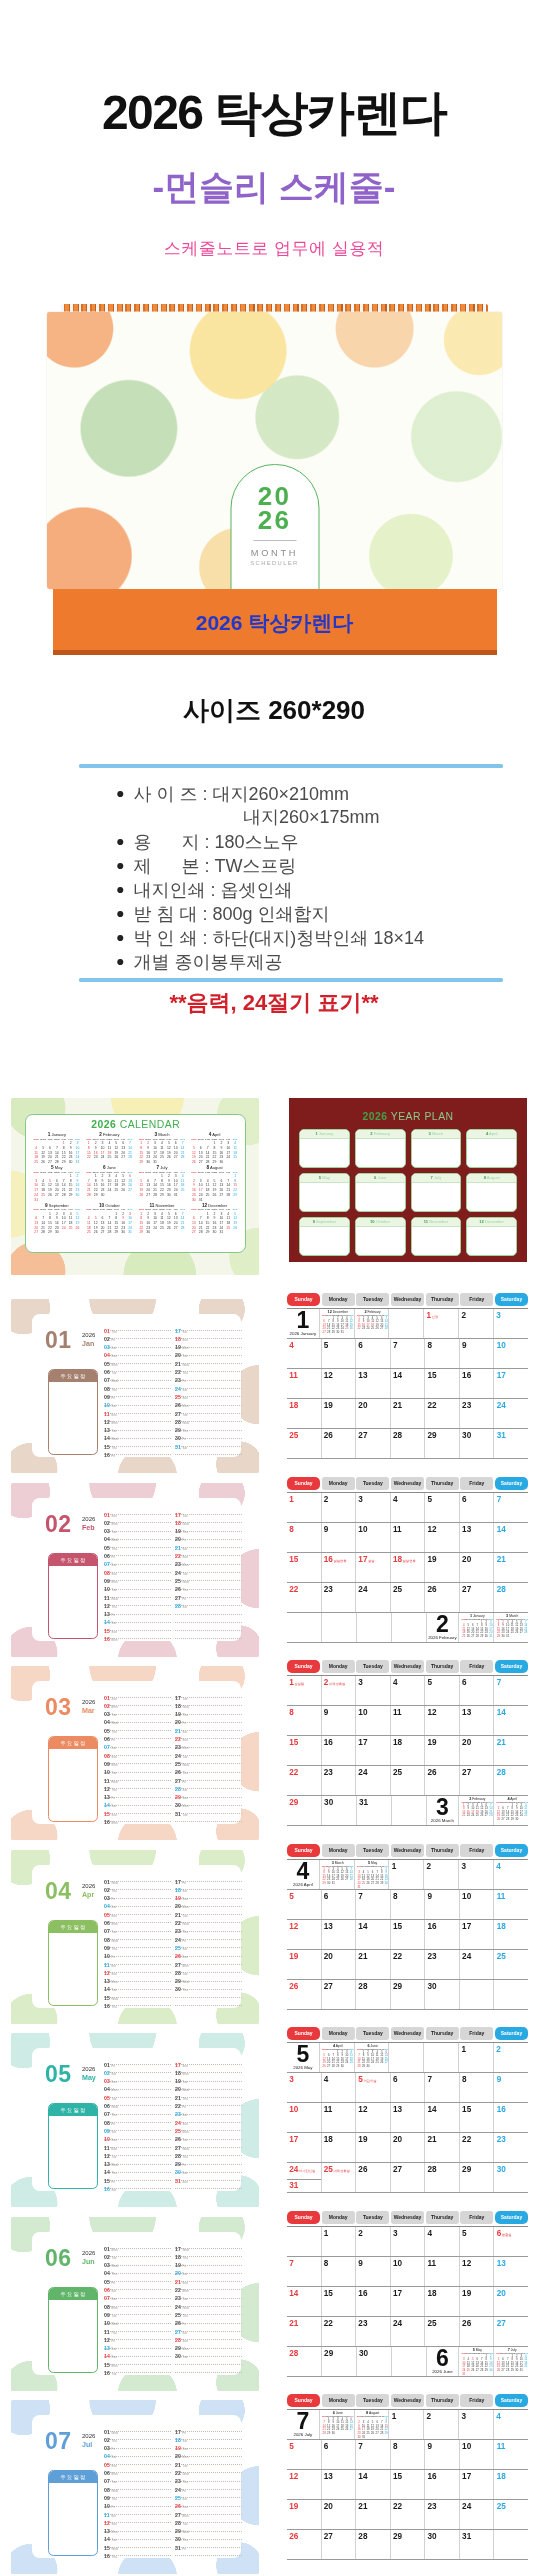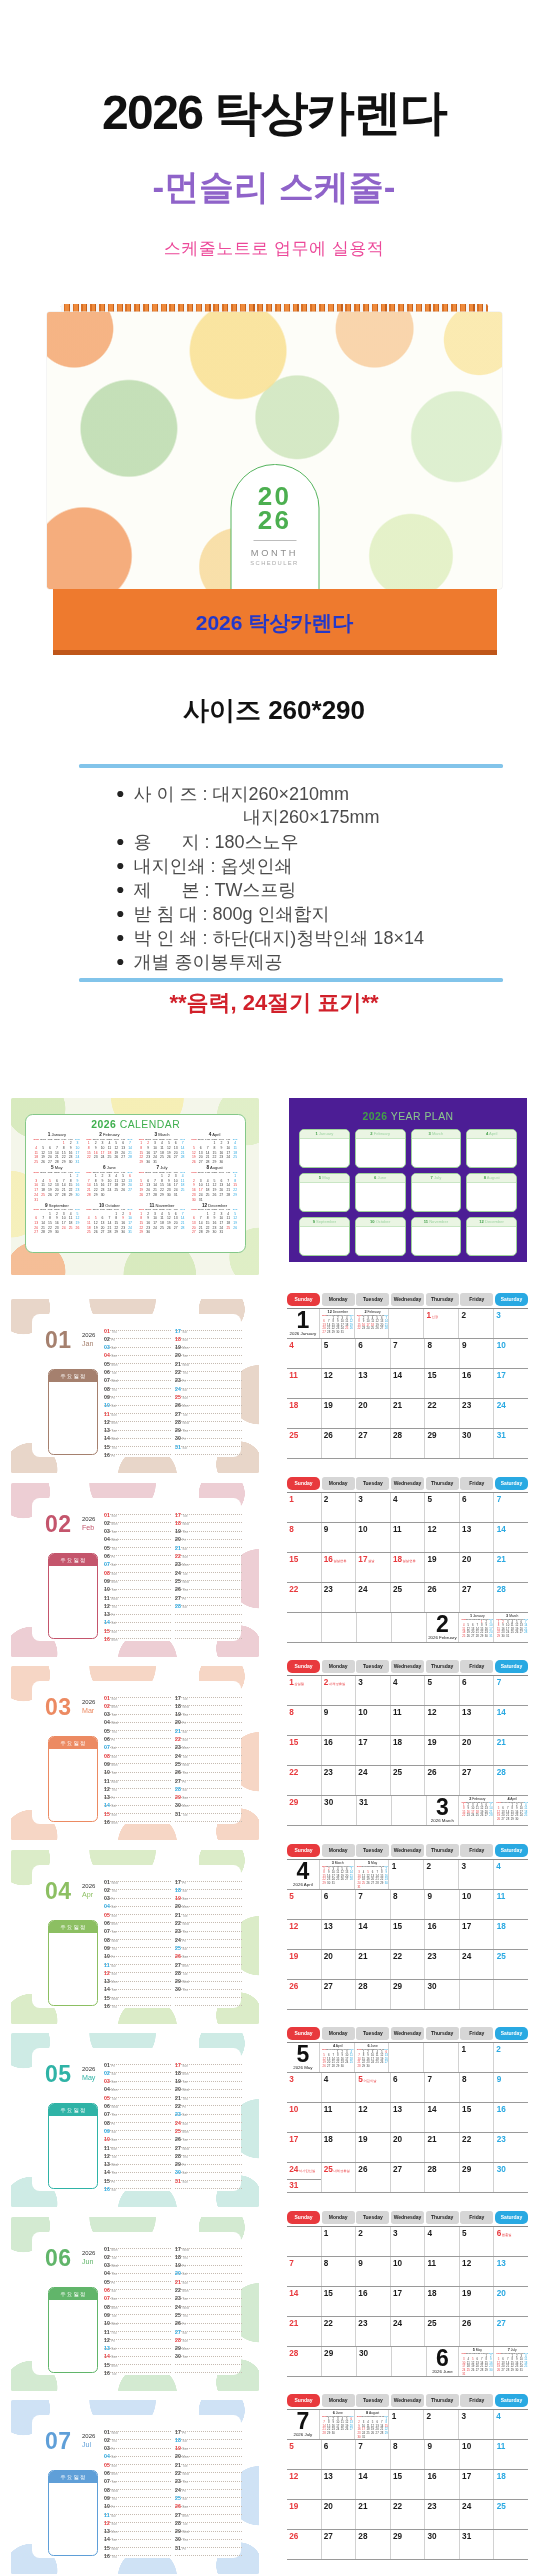--- a/index.html
+++ b/index.html
@@ -58,21 +58,21 @@
       radial-gradient(circle 55px at 0% 60%,rgba(246,238,176,.8) 60%,transparent 61%),
       radial-gradient(circle 49px at 10% 98%,rgba(245,176,130,.8) 60%,transparent 61%),
       radial-gradient(circle 60px at 60% 100%,rgba(213,233,186,.9) 60%,transparent 61%),
       radial-gradient(circle 49px at 100% 90%,rgba(222,238,196,.95) 60%,transparent 61%);
     background-color:#f4f6ea}
   .yr-panel{position:absolute;left:14.2px;top:16.4px;width:219px;height:137px;background:#fff;
     border:0.8px solid #84c888;border-radius:7.7px;overflow:hidden}
   .yr-title{text-align:center;font-size:10.4px;color:#3faf4e;margin-top:3.8px;letter-spacing:0.5px}
   .yr-title b{font-weight:800}
   .yr-minis{display:grid;grid-template-columns:repeat(4,1fr);gap:0.5px 4.4px;padding:2.2px 6.6px 0}
-  .yp-page{left:289px;top:1098px;width:238px;height:164px;background:#4c1d95}
+  .yp-page{left:289px;top:1098px;width:238px;height:164px;background:#7f1d1d}
   .yp-title{text-align:center;font-size:10.4px;letter-spacing:0.5px;padding-top:13px;color:#8bc98b}
   .yp-title b{color:#43a047;font-weight:800}
   .yp-grid{display:grid;grid-template-columns:repeat(4,1fr);gap:5px;padding:7.1px 10px 0}
   .yp-box{height:37px;border:0.5px solid #9ed29a;border-radius:5px;background:#fff;overflow:hidden}
   .yp-head{height:8.2px;background:#eaf5e3;border-bottom:0.5px solid #c9e6c4;font-size:4.1px;
     text-align:center;line-height:8.2px;color:#9fd4a3}
   .yp-head b{color:#3f9e46}
 
   
   .mini{color:#3a3a3a}
@@ -95,21 +95,21 @@
       radial-gradient(circle 44px at 5% 5%,var(--bgc) 60%,transparent 61%),
       radial-gradient(circle 55px at 45% 0%,var(--bgc) 60%,transparent 61%),
       radial-gradient(circle 38px at 85% 6%,var(--bgc) 60%,transparent 61%),
       radial-gradient(circle 49px at 100% 55%,var(--bgc) 60%,transparent 61%),
       radial-gradient(circle 44px at 8% 98%,var(--bgc) 60%,transparent 61%),
       radial-gradient(circle 49px at 55% 102%,var(--bgc) 60%,transparent 61%),
       radial-gradient(circle 38px at 92% 95%,var(--bgc) 60%,transparent 61%)}
   .sch-panel{position:absolute;left:21px;top:15.3px;width:209px;height:143px;background:#fff;border-radius:7.7px}
   .big-num{position:absolute;left:13px;top:13px;font-size:23px;font-weight:800;color:var(--th);letter-spacing:0.5px}
   .sch-year{position:absolute;left:50px;top:18.6px;font-size:6px;color:#333}
-  .sch-abbr{position:absolute;left:50px;top:26px;font-size:7.1px;font-weight:normal;color:var(--th)}
+  .sch-abbr{position:absolute;left:50px;top:26px;font-size:7.1px;font-weight:bold;color:var(--th)}
   .schbox{position:absolute;left:16.4px;top:55px;width:48px;height:84px;border:0.8px solid var(--th);
     border-radius:5.5px;background:#fff;overflow:hidden}
   .schbox-tab{height:12px;background:var(--th);color:#fff;font-size:5.5px;text-align:center;line-height:12px;letter-spacing:1.1px}
   .sch-col{position:absolute;top:8.8px;width:67px}
   .sch-col.c1{left:72px}.sch-col.c2{left:143px}
   .sline{height:8.3px;border-bottom:0.5px dotted #c6bbb1;padding-top:1.9px;box-sizing:border-box}
   .sd{font-size:5.2px;font-weight:bold;color:#4a4a4a;letter-spacing:0.2px}
   .sw{font-size:3.2px;color:#999;margin-left:1.1px}
 
   .grid-page{position:absolute;left:287px;top:1.1px;width:241px;height:162px}
@@ -154,22 +154,22 @@
     <div class="base-edge"></div>
   </div>
 </div>
 
 <div class="abs ctr size-h">사이즈 260*290</div>
 <div class="abs bluebar bar1"></div>
 <div class="abs speclist" id="speclist">
     <div class="specrow"><span class="blt">●</span><span>사 이 즈 : 대지260×210mm</span></div>
     <div class="specrow indent"><span>내지260×175mm</span></div>
     <div class="specrow"><span class="blt">●</span><span>용      지 : 180스노우</span></div>
+    <div class="specrow"><span class="blt">●</span><span>제      본 : TW스프링</span></div>
     <div class="specrow"><span class="blt">●</span><span>내지인쇄 : 옵셋인쇄</span></div>
-    <div class="specrow"><span class="blt">●</span><span>제      본 : TW스프링</span></div>
     <div class="specrow"><span class="blt">●</span><span>받 침 대 : 800g 인쇄합지</span></div>
     <div class="specrow"><span class="blt">●</span><span>박 인 쇄 : 하단(대지)청박인쇄 18×14</span></div>
     <div class="specrow"><span class="blt">●</span><span>개별 종이봉투제공</span></div>
   </div>
 <div class="abs bluebar bar2"></div>
 <div class="abs ctr note">**음력, 24절기 표기**</div>
 
 <div class="abs yr-page">
   <div class="yr-panel">
     <div class="yr-title"><b>2026</b><span> CALENDAR</span></div>

